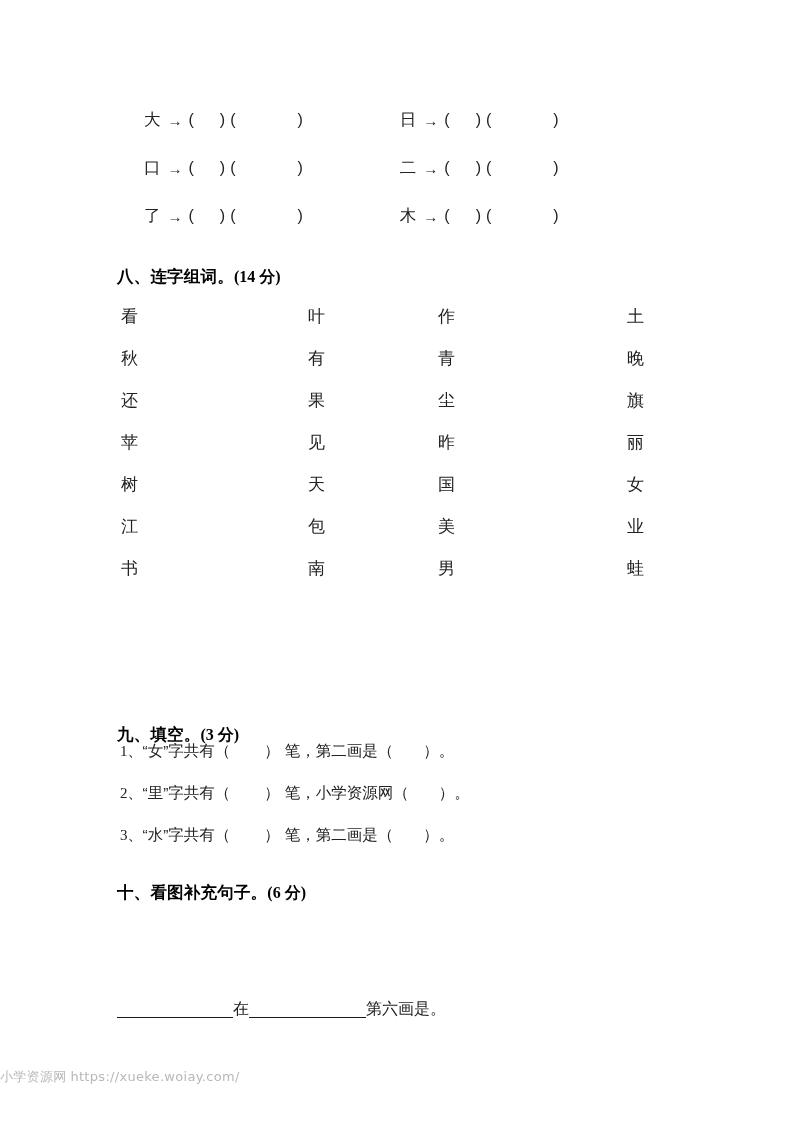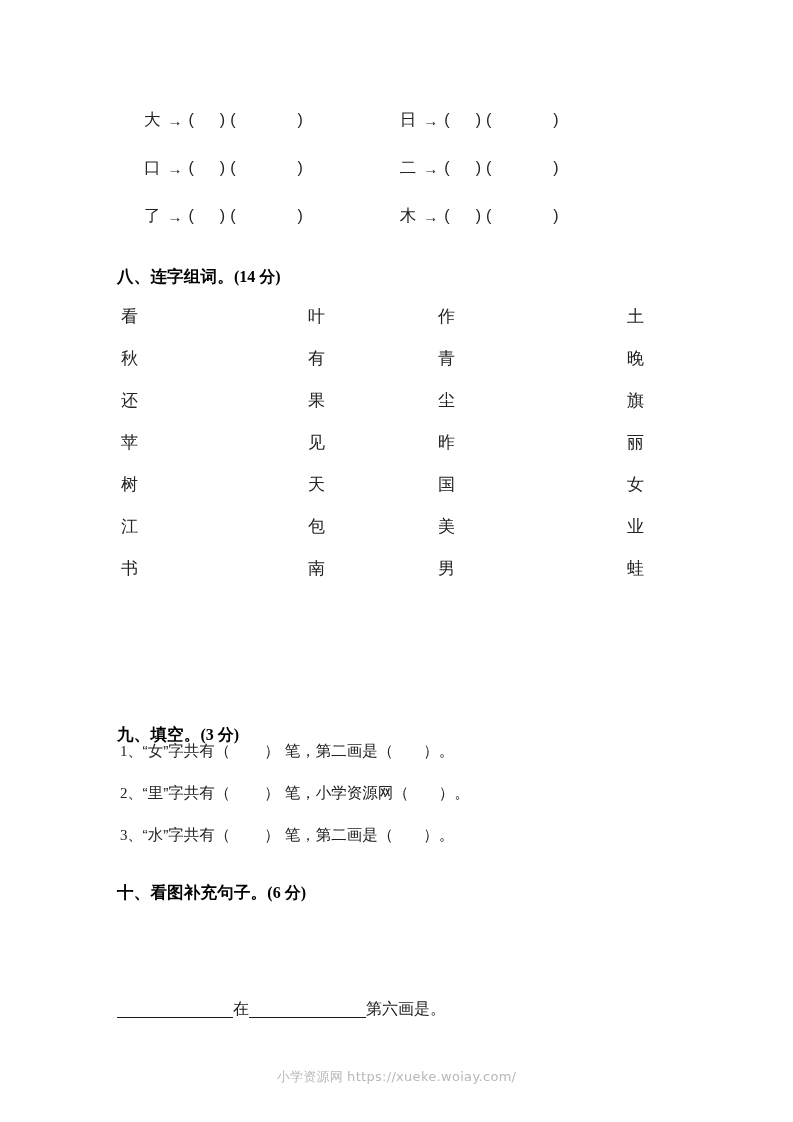--- a/index.html
+++ b/index.html
@@ -151,21 +151,20 @@
   .blank-line.w1 { width: 116px; }
   .blank-line.w2 { width: 117px; }
   .sentence-row .txt { line-height: 1.05; }
 
   
   .watermark {
     position: absolute;
     left: 0;
     top: 1068px;
     width: 793px;
-    text-align: center;
     font-size: 13px;
     color: #b8b8b8;
     letter-spacing: 0.3px;
     white-space: nowrap;
   }
   .watermark .wm-url {
     font-family: "DejaVu Sans", sans-serif;
     font-size: 13px;
   }
 </style>

